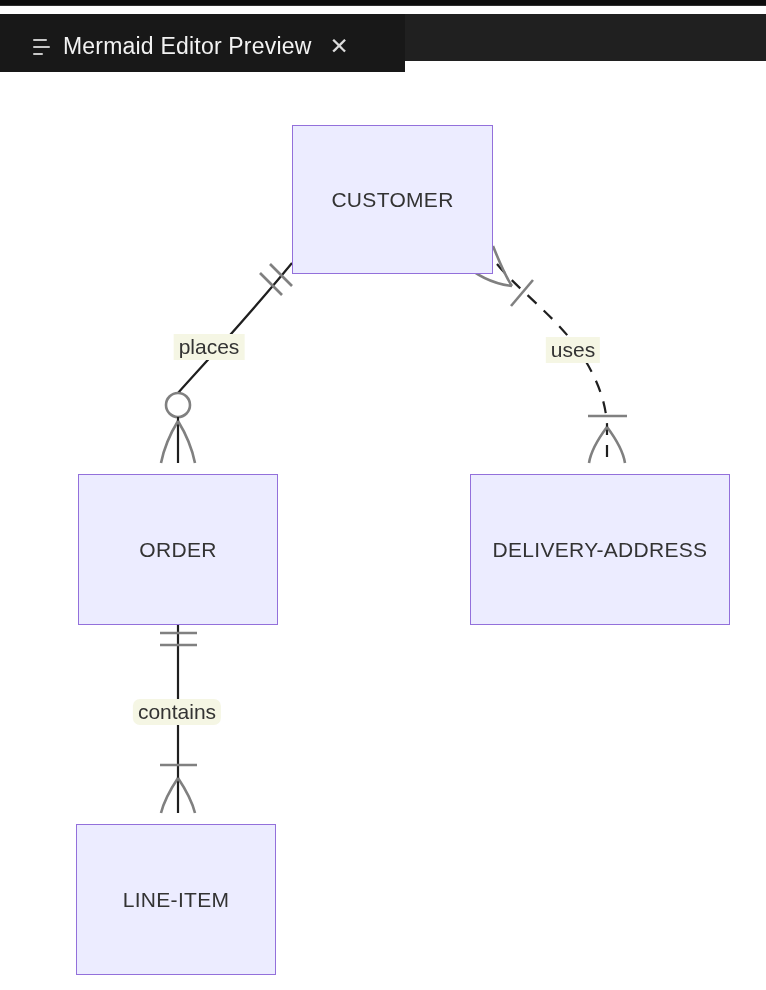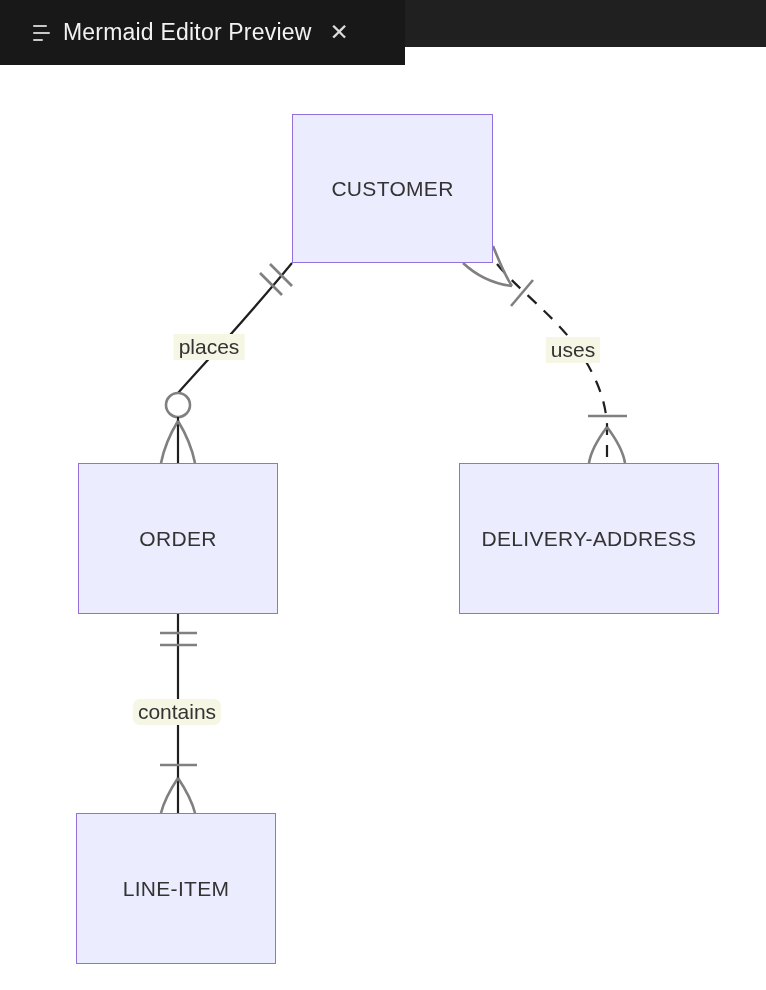--- a/index.html
+++ b/index.html
@@ -4,21 +4,21 @@
 <style>
   * { margin:0; padding:0; box-sizing:border-box; }
   html,body { width:766px; height:990px; background:#ffffff; overflow:hidden;
               font-family:"Liberation Sans", sans-serif; }
 
   .screen { position:relative; width:766px; height:990px; }
 
   
   .window-top { position:absolute; left:0; top:0; width:766px; height:6px;
                 background:#0d0d0d; border-bottom:1px solid #2e2e2e; }
-  .tabbar { position:absolute; left:0; top:0; width:766px; height:47px;
+  .tabbar { position:absolute; left:0; top:14px; width:766px; height:47px;
             background:#202020; }
   .tab { position:absolute; left:0; top:0; width:405px; height:65px;
          background:#181818; display:flex; align-items:center;
          padding-left:33px; cursor:pointer; }
   .menu-icon { display:inline-flex; flex-direction:column; gap:5px; width:17px; }
   .menu-icon i { display:block; height:2px; background:#c8c8c8; border-radius:1px; }
   .menu-icon i:nth-child(1){ width:14px; }
   .menu-icon i:nth-child(2){ width:17px; }
   .menu-icon i:nth-child(3){ width:10px; }
   .tab-title { color:#f2f2f2; font-size:23px; font-weight:500;
@@ -32,24 +32,24 @@
   .edges { position:absolute; left:0; top:0; }
 
   .edge   { stroke:var(--edge,#1f1f1f); stroke-width:2.2; fill:none; }
   .edge.dashed { stroke-dasharray:12 10; }
   .marker { stroke:var(--marker,#808080); stroke-width:2.6; fill:none; }
   .marker.filled { fill:#ffffff; }
 
   .entity { position:absolute; background:var(--entity-fill,#ECECFF);
             border:1.5px solid var(--entity-border,#9370DB);
             display:flex; align-items:center; justify-content:center;
-            color:var(--label-text,#333333); font-size:21px; letter-spacing:0.3px; }
+            color:var(--label-text,#333333); font-size:21px; letter-spacing:0.3px;margin-top:11px; }
   .ent-customer { left:292px; top:42px;  width:201px; height:149px; }
   .ent-order    { left:78px;  top:391px; width:200px; height:151px; }
-  .ent-delivery { left:459px; top:391px; width:260px; height:151px; }
+  .ent-delivery { left:470px; top:391px; width:260px; height:151px; }
   .ent-lineitem { left:76px;  top:741px; width:200px; height:151px; }
 
   .edge-label { position:absolute; transform:translate(-50%,-50%);
                 background:var(--label-bg,#f5f6e4); color:var(--label-text,#333333);
                 font-size:21px; padding:1px 5px; white-space:nowrap; }
   .lbl-places   { left:209px; top:275px; }
   .lbl-uses     { left:573px; top:278px; }
   .lbl-contains { left:177px; top:640px;border-radius:7px; }
 </style>
 </head>

